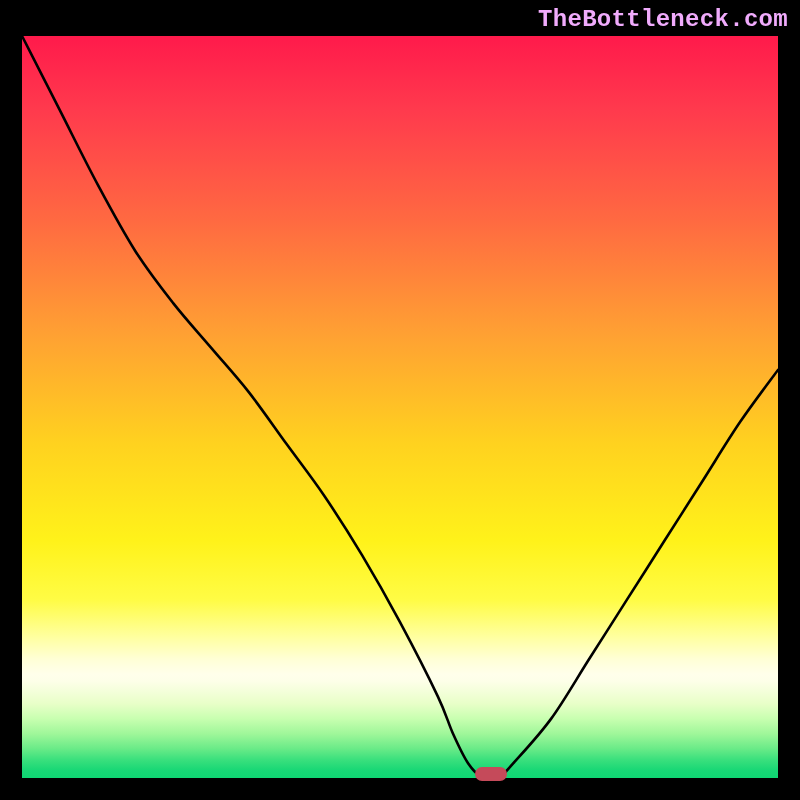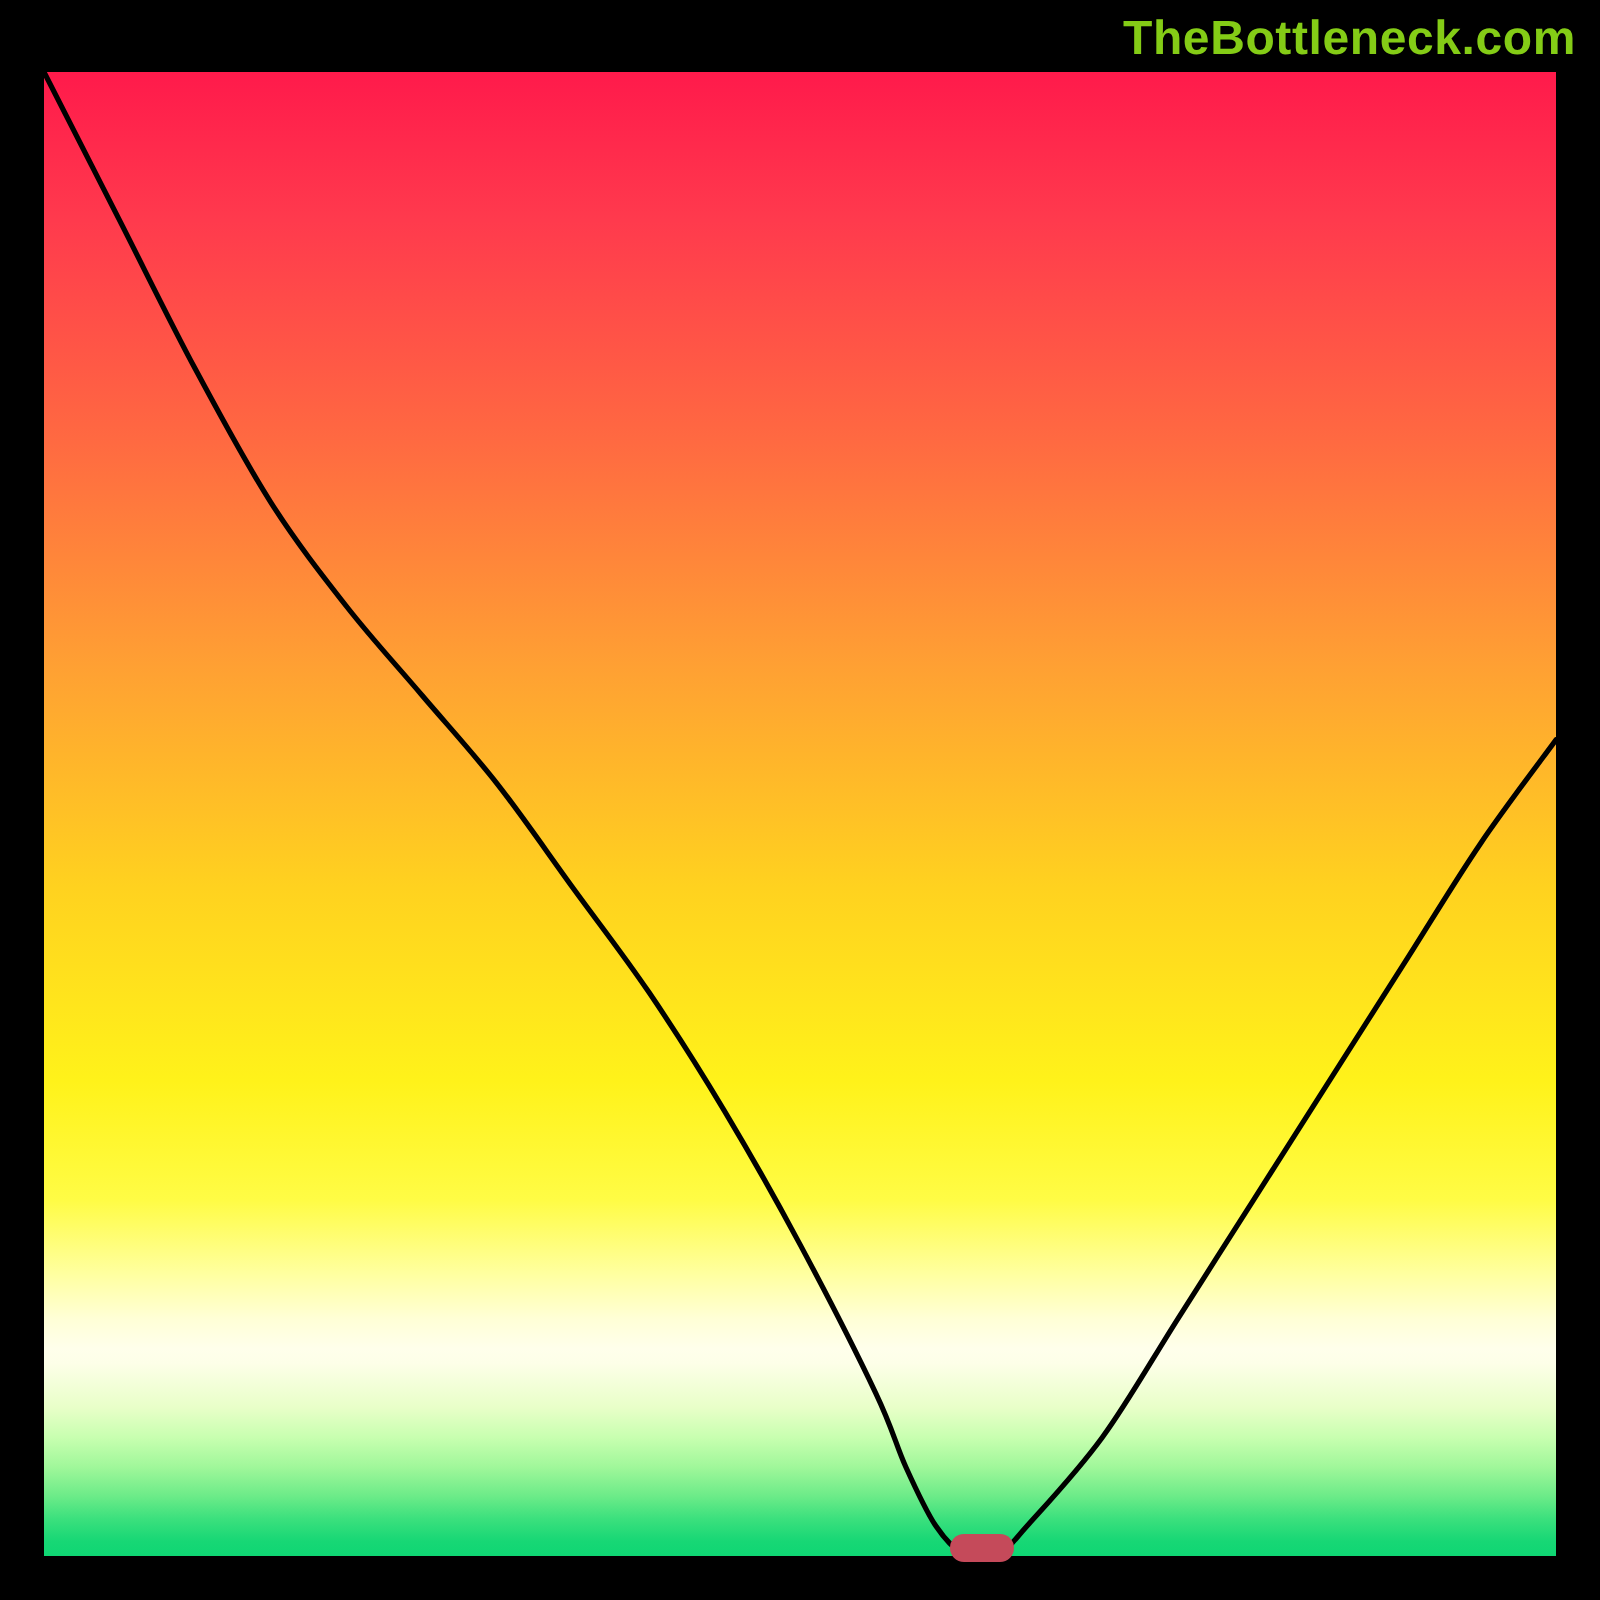--- a/index.html
+++ b/index.html
@@ -13,22 +13,22 @@
   .frame {
     position: relative;
     width: 800px;
     height: 800px;
     background: #000;
   }
   .watermark {
     position: absolute;
     top: 6px;
     right: 12px;
-    color: #84cc16;
-    font-family: Liberation Sans, sans-serif;
+    color: #f0abfc;
+    font-family: Liberation Mono, monospace;
     font-size: 24px;
     font-weight: 600;
     letter-spacing: 0.3px;
     user-select: none;
   }
   .plot-area {
     position: absolute;
     top: 36px;
     left: 22px;
     width: 756px;

